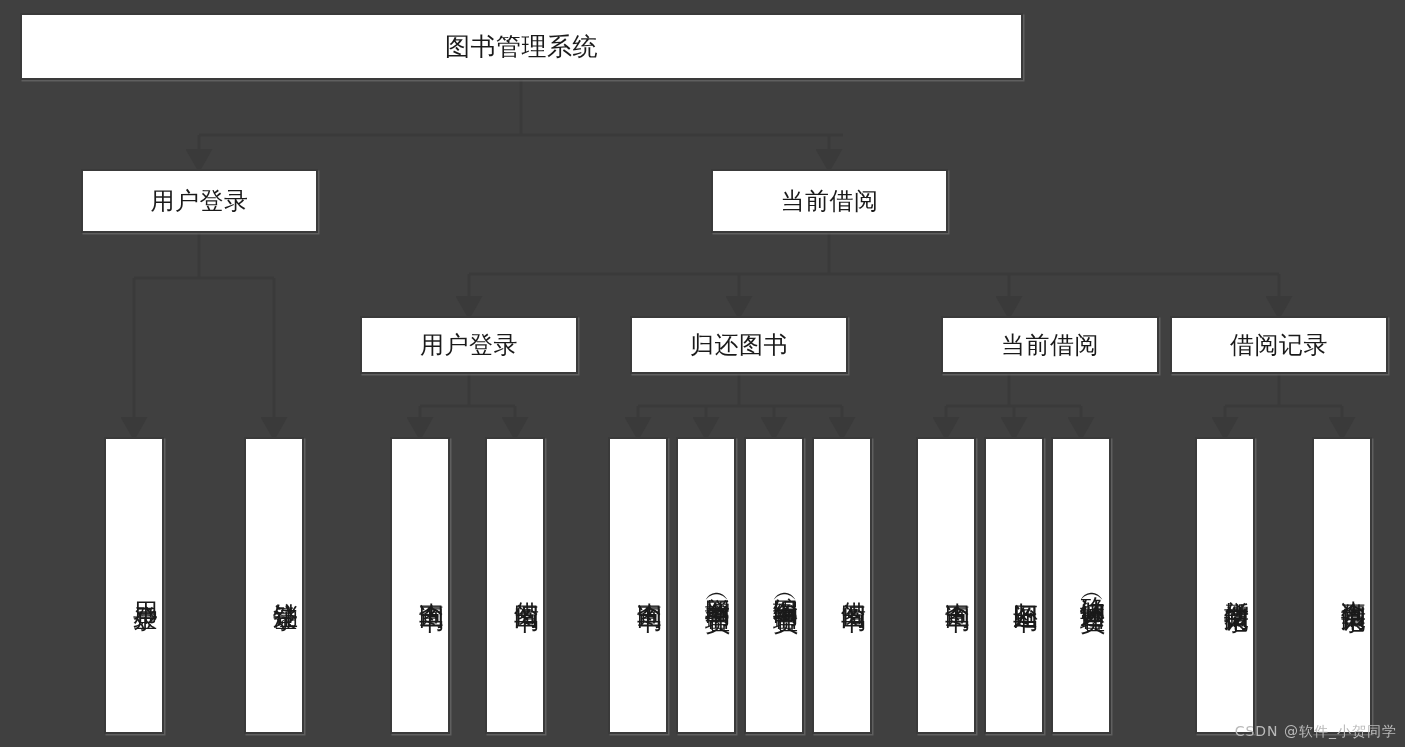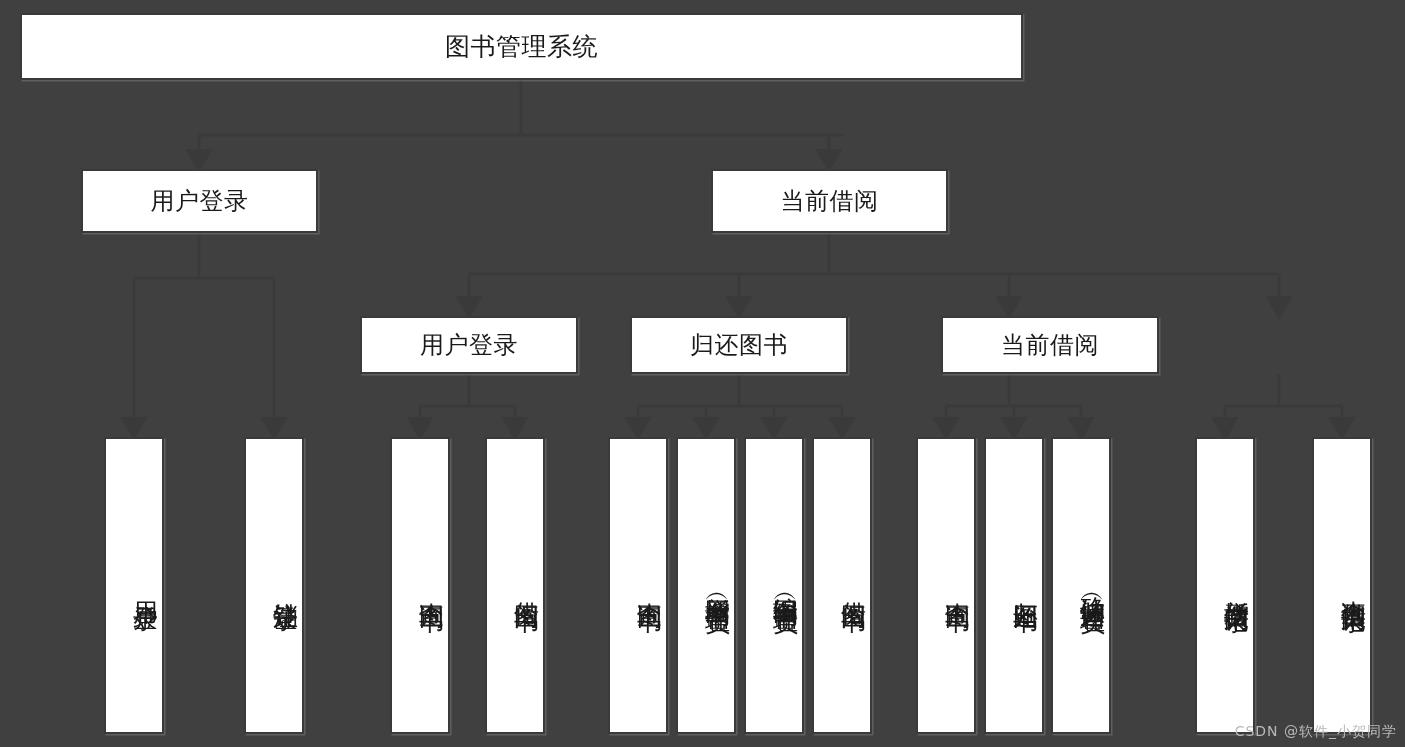--- a/index.html
+++ b/index.html
@@ -138,20 +138,23 @@
 
   <div class="node horiz" style="left:360px;top:316px;width:218px;height:58px;">
     <span>用户登录</span>
   </div>
   <div class="node horiz" style="left:630px;top:316px;width:218px;height:58px;">
     <span>归还图书</span>
   </div>
   <div class="node horiz" style="left:941px;top:316px;width:218px;height:58px;text-align:right;">
     <span>当前借阅</span>
   </div>
+  <div class="node horiz" style="left:1170px;top:316px;width:218px;height:58px;">
+    <span>借阅记录</span>
+  </div>
 
   <div class="node vert" style="left:104px;top:437px;width:60px;height:297px;">
     <span class="vlabel">用户登录</span>
   </div>
   <div class="node vert" style="left:244px;top:437px;width:60px;height:297px;">
     <span class="vlabel">注销登录</span>
   </div>
 
   <div class="node vert" style="left:390px;top:437px;width:60px;height:297px;">
     <span class="vlabel">查询图书</span>

